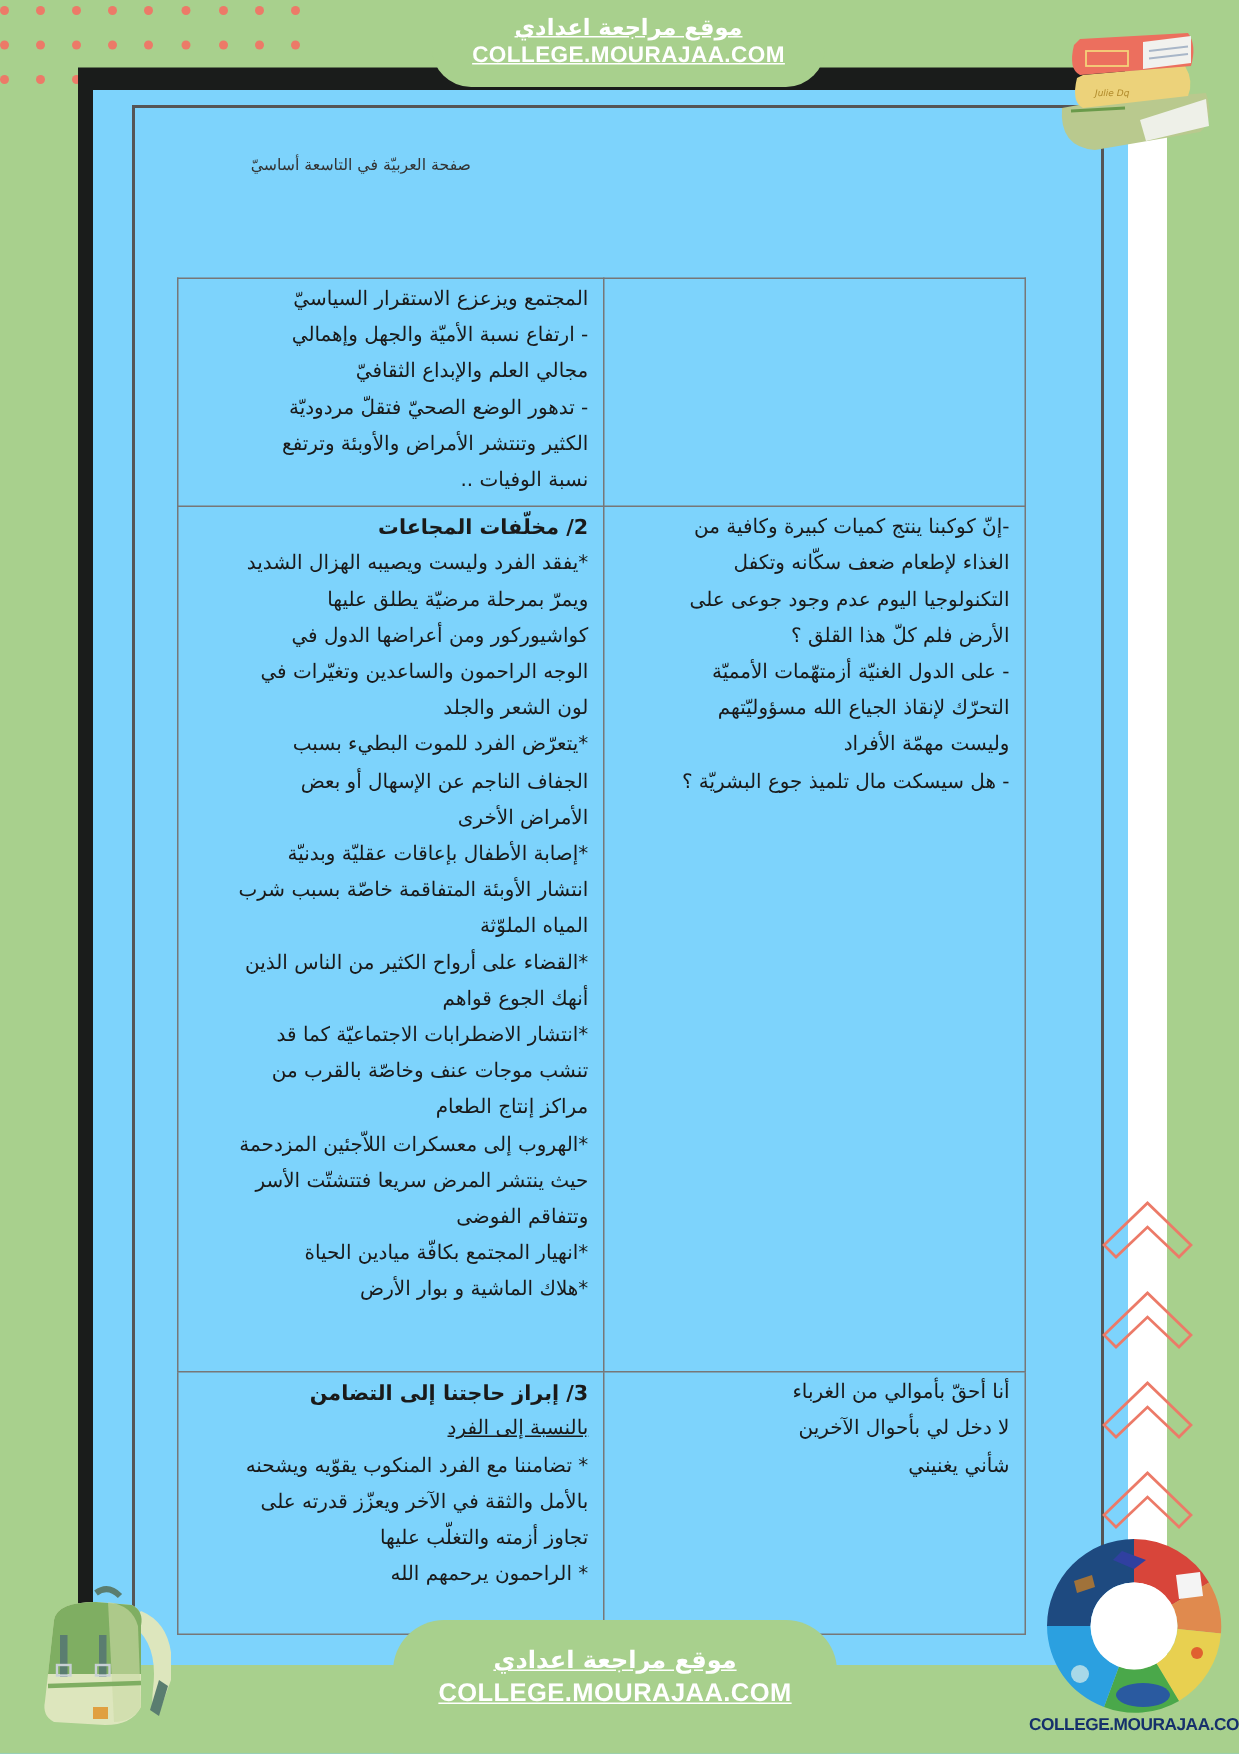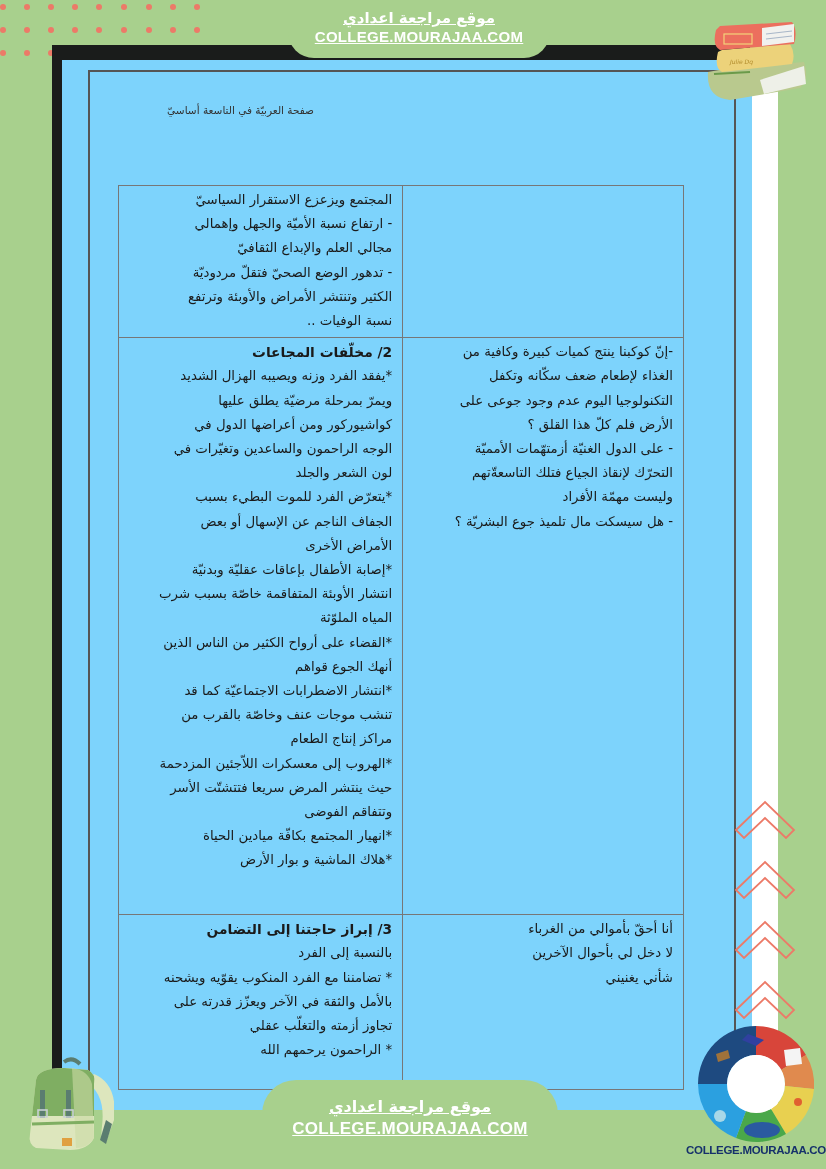--- a/index.html
+++ b/index.html
@@ -41,21 +41,21 @@
       border-collapse:collapse; direction:rtl;margin-top:33px;
     }
     table.content td {
       border:1.5px solid #777; vertical-align:top; padding:2px 10px 4px 10px;
       font-family:"DejaVu Sans", sans-serif; font-size:13.3px; line-height:24.2px;
       color:#1a1a1a; text-align:right;
     }
     td.col-left { width:272px; }
     td.col-right { width:272px; }
     .cell-title { font-weight:bold; font-size:13.8px; }
-    .underline { }
+    .underline { text-decoration:underline; }
     .line { display:block; white-space:nowrap; }
     .row1 td { height:140px; }
     .row2 td { height:570px; padding-top:22px; }
     .row3 td { height:168px; padding-top:22px; }
 
     .books { position:absolute; left:700px; top:10px; width:120px; height:95px; z-index:4; }
     .books-right-green { position:absolute; left:778px; top:90px; width:48px; height:1079px; background:#a8d08d; z-index:1; }
     .right-white-strip { position:absolute; left:752px; top:90px; width:26px; height:1030px; background:#fff; z-index:1; }
 
     .chevrons { position:absolute; left:734px; top:790px; width:62px; height:230px; z-index:3; }
@@ -135,27 +135,27 @@
         <span class="line">نسبة الوفيات ..</span>
       </td>
     </tr>
     <tr class="row2">
       <td class="col-right">
         <span class="line">-إنّ كوكبنا ينتج كميات كبيرة وكافية من</span>
         <span class="line">الغذاء لإطعام ضعف سكّانه وتكفل</span>
         <span class="line">التكنولوجيا اليوم عدم وجود جوعى على</span>
         <span class="line">الأرض فلم كلّ هذا القلق ؟</span>
         <span class="line">- على الدول الغنيّة أزمتهّمات الأمميّة</span>
-        <span class="line">التحرّك لإنقاذ الجياع فتلك التاسعةّتهم</span>
+        <span class="line">التحرّك لإنقاذ الجياع الله مسؤوليّتهم</span>
         <span class="line">وليست مهمّة الأفراد</span>
         <span class="line">- هل سيسكت مال تلميذ جوع البشريّة ؟</span>
       </td>
       <td class="col-left">
         <span class="line cell-title">2/ مخلّفات المجاعات</span>
-        <span class="line">*يفقد الفرد وزنه ويصيبه الهزال الشديد</span>
+        <span class="line">*يفقد الفرد وليست ويصيبه الهزال الشديد</span>
         <span class="line">ويمرّ بمرحلة مرضيّة يطلق عليها</span>
         <span class="line">كواشيوركور ومن أعراضها الدول في</span>
         <span class="line">الوجه الراحمون والساعدين وتغيّرات في</span>
         <span class="line">لون الشعر والجلد</span>
         <span class="line">*يتعرّض الفرد للموت البطيء بسبب</span>
         <span class="line">الجفاف الناجم عن الإسهال أو بعض</span>
         <span class="line">الأمراض الأخرى</span>
         <span class="line">*إصابة الأطفال بإعاقات عقليّة وبدنيّة</span>
         <span class="line">انتشار الأوبئة المتفاقمة خاصّة بسبب شرب</span>
         <span class="line">المياه الملوّثة</span>
@@ -175,21 +175,21 @@
       <td class="col-right">
         <span class="line">أنا أحقّ بأموالي من الغرباء</span>
         <span class="line">لا دخل لي بأحوال الآخرين</span>
         <span class="line">شأني يغنيني</span>
       </td>
       <td class="col-left">
         <span class="line cell-title">3/ إبراز حاجتنا إلى التضامن</span>
         <span class="line underline">بالنسبة إلى الفرد</span>
         <span class="line">* تضامننا مع الفرد المنكوب يقوّيه ويشحنه</span>
         <span class="line">بالأمل والثقة في الآخر ويعزّز قدرته على</span>
-        <span class="line">تجاوز أزمته والتغلّب عقلي</span>
+        <span class="line">تجاوز أزمته والتغلّب عليها</span>
         <span class="line">* الراحمون يرحمهم الله</span>
       </td>
     </tr>
   </tbody>
     </table>
 </div>
 
 <svg class="books" viewBox="0 0 120 95">
   <path d="M8 62 Q6 88 30 90 L100 78 Q110 70 104 52 L30 58 Z" fill="#b9c98e"></path>
   <path d="M60 70 L104 56 L106 74 L64 84 Z" fill="#eef0e8"></path>

